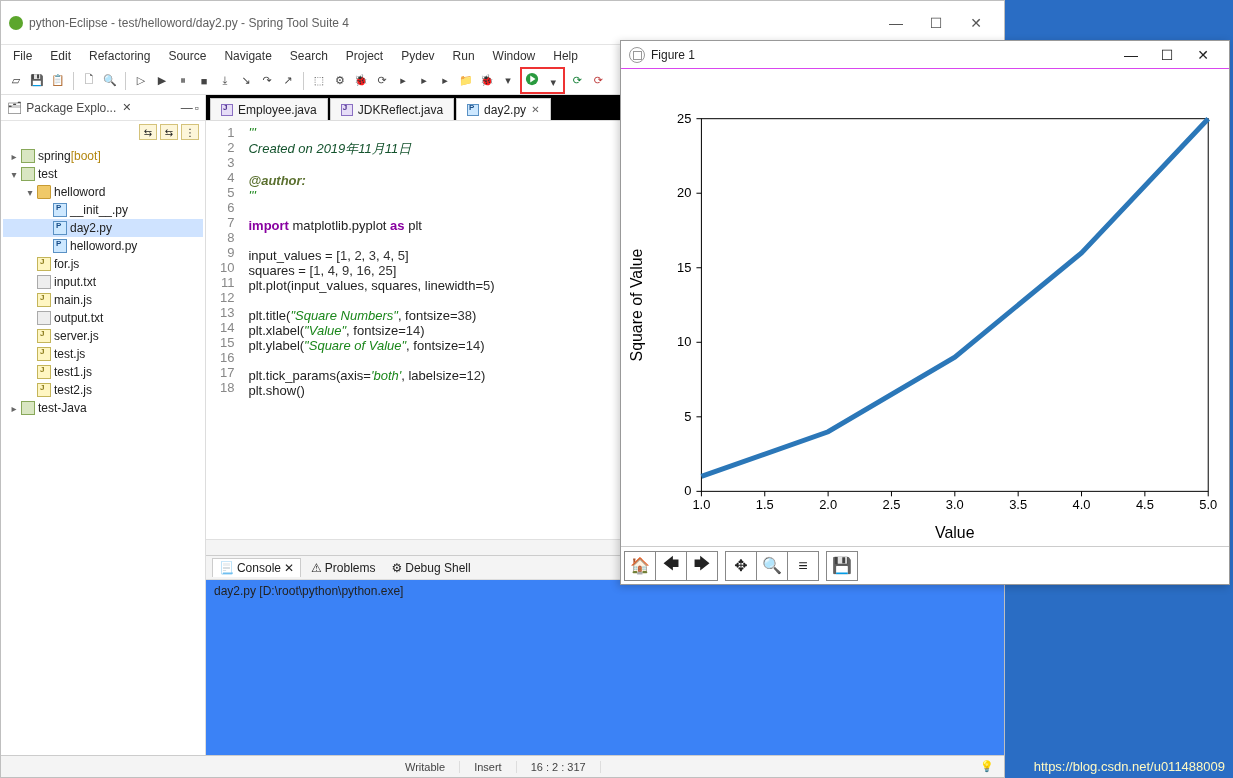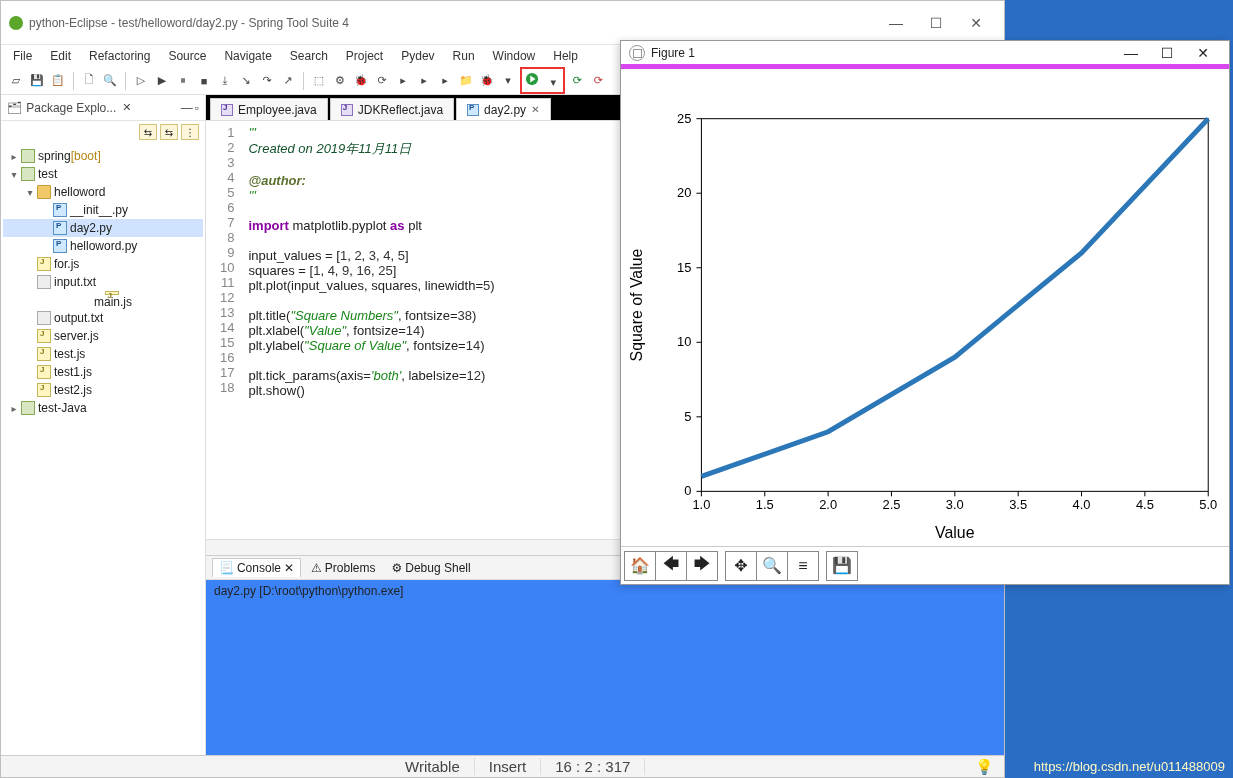--- a/index.html
+++ b/index.html
@@ -54,26 +54,26 @@
   .cm { color: #14532d; font-style: italic; }
   .dec { color: #5b702f; font-weight: bold; font-style: italic; }
   .hscrollbar { height: 16px; border-top: 1px solid #e0e0e0; background: #f4f4f4; }
   .bottompanel { height: 200px; border-top: 1px solid #ccc; display: flex; flex-direction: column; }
   .bp-tabs { height: 24px; display: flex; align-items: center; padding: 0 6px; background: #f4f4f4; border-bottom: 1px solid #ddd; gap: 4px; }
   .bp-tab { padding: 2px 6px; display: flex; align-items: center; gap: 3px; }
   .bp-tab.active { background: #fff; border: 1px solid #ccc; border-bottom: none; }
   .bp-tabs .bp-actions { margin-left: auto; display: flex; gap: 3px; }
   .bp-tabs .bp-actions .abtn { width: 16px; height: 16px; font-size: 10px; display: flex; align-items: center; justify-content: center; }
   .bp-content { flex: 1; padding: 4px 8px; font-family: Consolas, monospace; font-size: 12px; overflow: auto; background: #3b82f6; }
-  .statusbar { height: 22px; border-top: 1px solid #ccc; display: flex; align-items: center; background: #f4f4f4; font-size: 15px; color: #444; }
+  .statusbar { height: 22px; border-top: 1px solid #ccc; display: flex; align-items: center; background: #f4f4f4; font-size: 11px; color: #444; }
   .statusbar .cell { padding: 0 14px; border-right: 1px solid #ddd; }
   .statusbar .bulb { margin-left: auto; padding: 0 10px; }
   
   .fig-win { position: absolute; left: 620px; top: 40px; width: 610px; height: 545px; background: #fff; border: 1px solid #999; box-shadow: -2px 2px 8px rgba(0,0,0,.2); display: flex; flex-direction: column; }
-  .fig-tb { height: 28px; display: flex; align-items: center; padding: 0 8px; border-bottom: 5px solid #d946ef; gap: 6px; }
+  .fig-tb { height: 28px; display: flex; align-items: center; padding: 0 8px; border-bottom: 1px solid #d946ef; gap: 6px; }
   .fig-tb .ficn2 { width: 16px; height: 16px; border: 1px solid #999; border-radius: 8px; position: relative; }
   .fig-tb .ficn2::after { content: ""; position: absolute; left: 3px; top: 3px; width: 7px; height: 7px; border: 1px solid #999; }
   .fig-ctl { margin-left: auto; display: flex; }
   .fig-ctl span { width: 36px; text-align: center; font-size: 14px; }
   .plot-area { flex: 1; position: relative; background: #fff; }
   .chart-title { position: absolute; left: 175px; top: 4px; font-size: 28px; font-family: "DejaVu Sans", sans-serif; border: 2px solid #e33; padding: 2px 16px; }
   svg.chart { position: absolute; left: 0; top: 0; width: 100%; height: 100%; }
   .fig-bt { height: 38px; border-top: 1px solid #ccc; display: flex; align-items: center; padding: 0 4px; gap: 0; }
   .fbtn { width: 32px; height: 30px; border: 1px solid #888; display: flex; align-items: center; justify-content: center; font-size: 16px; margin-left: -1px; background: #fff; }
   .fbtn-group { display: flex; margin-right: 8px; }
@@ -198,21 +198,21 @@
           <div class="tree-row" style="padding-left: 20px;">
             <span class="twisty"></span>
             <span class="ticn js"></span>
             <span>for.js</span>
           </div>
           <div class="tree-row" style="padding-left: 20px;">
             <span class="twisty"></span>
             <span class="ticn txt"></span>
             <span>input.txt</span>
           </div>
-          <div class="tree-row" style="padding-left: 20px; flex-direction: column;">
+          <div class="tree-row" style="padding-left: 20px;">
             <span class="twisty"></span>
             <span class="ticn js"></span>
             <span>main.js</span>
           </div>
           <div class="tree-row" style="padding-left: 20px;">
             <span class="twisty"></span>
             <span class="ticn txt"></span>
             <span>output.txt</span>
           </div>
           <div class="tree-row" style="padding-left: 20px;">

